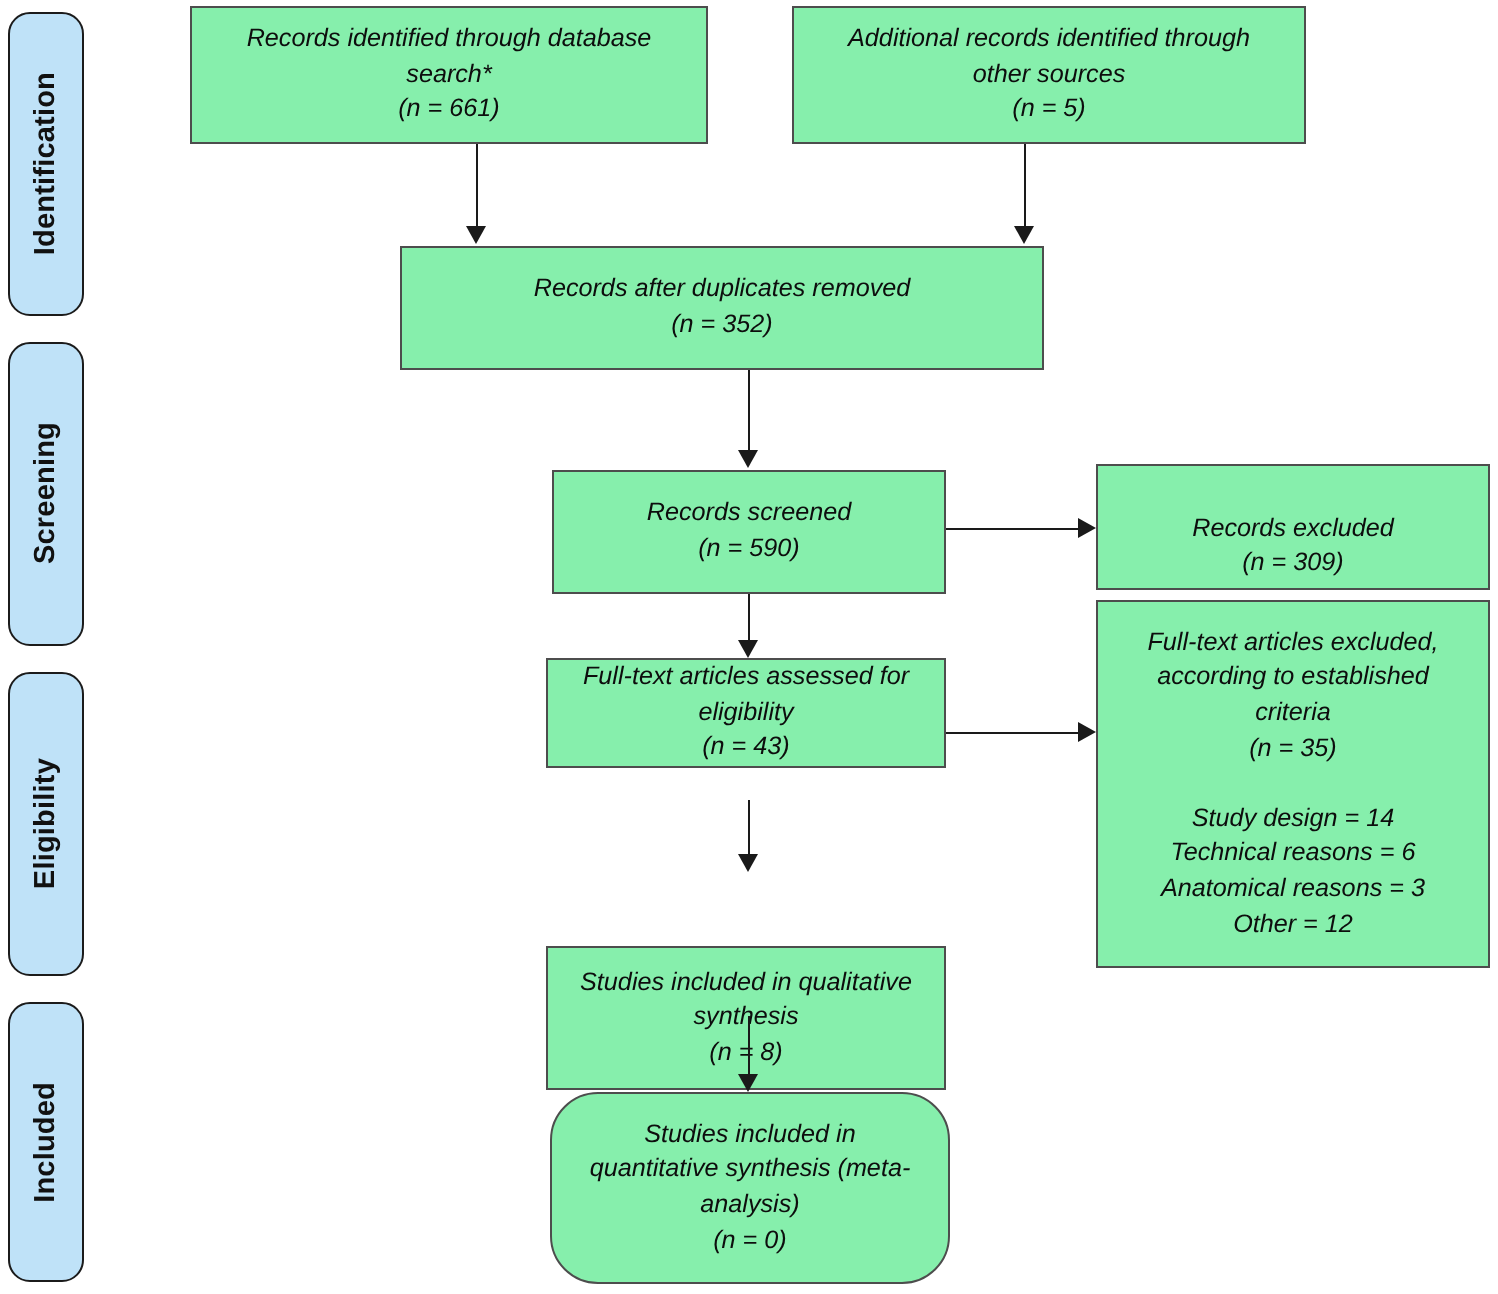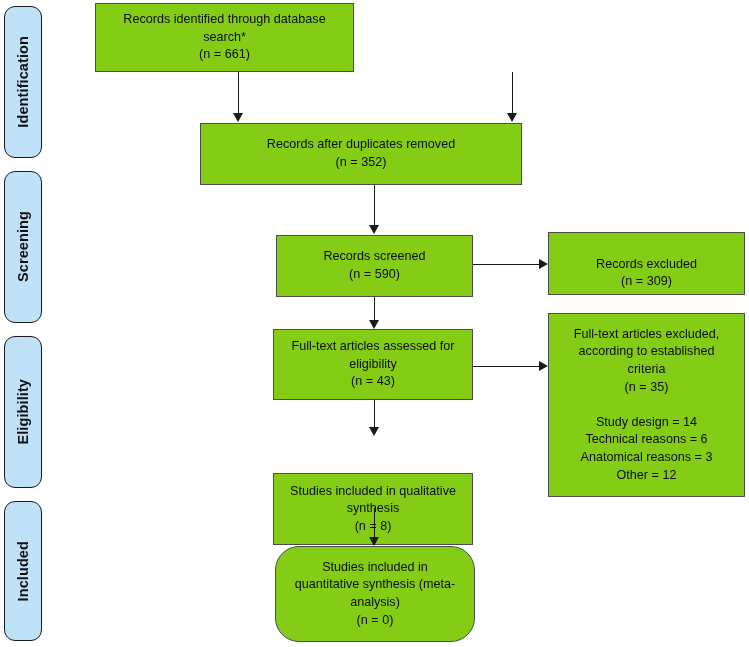--- a/index.html
+++ b/index.html
@@ -39,27 +39,28 @@
     font-weight: bold;
     color: #111111;
     letter-spacing: 0.1px;
     white-space: nowrap;
   }
 
   
   .flow-box {
     position: absolute;
     box-sizing: border-box;
-    background: #84cc16;
+    background: #86efac;
     border: 1.3px solid #4d4d4d;
     display: flex;
     align-items: center;
     justify-content: center;
     text-align: center;
     padding: 3px 8px;
+    font-style: italic;
   }
   .flow-box .box-text {
     font-size: 12.6px;
     line-height: 1.40;
     color: #0d0d0d;
     white-space: pre-line;
   }
 
   
   .vline {
@@ -107,20 +108,25 @@
   <div class="stage-pill" style="top:501px; height:140px;">
     <span class="stage-label">Included</span>
   </div>
 
   <div class="flow-box" style="left:95px; top:3px; width:259px; height:69px;">
     <span class="box-text">Records identified through database
 search*
 (n = 661)</span>
   </div>
 
+  <div class="flow-box" style="left:396px; top:3px; width:257px; height:69px;">
+    <span class="box-text">Additional records identified through
+other sources
+(n = 5)</span>
+  </div>
 
   <div class="vline" style="left:238px; top:72px; height:43px;"></div>
   <div class="arrow-down" style="left:233px; top:113px;"></div>
 
   <div class="vline" style="left:512px; top:72px; height:43px;"></div>
   <div class="arrow-down" style="left:507px; top:113px;"></div>
 
   <div class="flow-box" style="left:200px; top:123px; width:322px; height:62px;">
     <span class="box-text">Records after duplicates removed
 (n = 352)</span>
@@ -138,27 +144,27 @@
     <span class="box-text">Records excluded
 (n = 309)</span>
   </div>
 
   <div class="hline" style="left:473px; top:264px; width:67px;"></div>
   <div class="arrow-right" style="left:539px; top:259px;"></div>
 
   <div class="vline" style="left:374px; top:297px; height:24px;"></div>
   <div class="arrow-down" style="left:369px; top:320px;"></div>
 
-  <div class="flow-box" style="left:273px; top:329px; width:200px; height:71px;">
+  <div class="flow-box" style="left:273px; top:329px; width:200px; height:55px;">
     <span class="box-text">Full-text articles assessed for
 eligibility
 (n = 43)</span>
   </div>
 
-  <div class="flow-box" style="left:548px; top:313px; width:197px; height:184px;">
+  <div class="flow-box" style="left:548px; top:300px; width:197px; height:184px;">
     <span class="box-text">Full-text articles excluded,
 according to established
 criteria
 (n = 35)
 
 Study design = 14
 Technical reasons = 6
 Anatomical reasons = 3
 Other = 12</span>
   </div>

